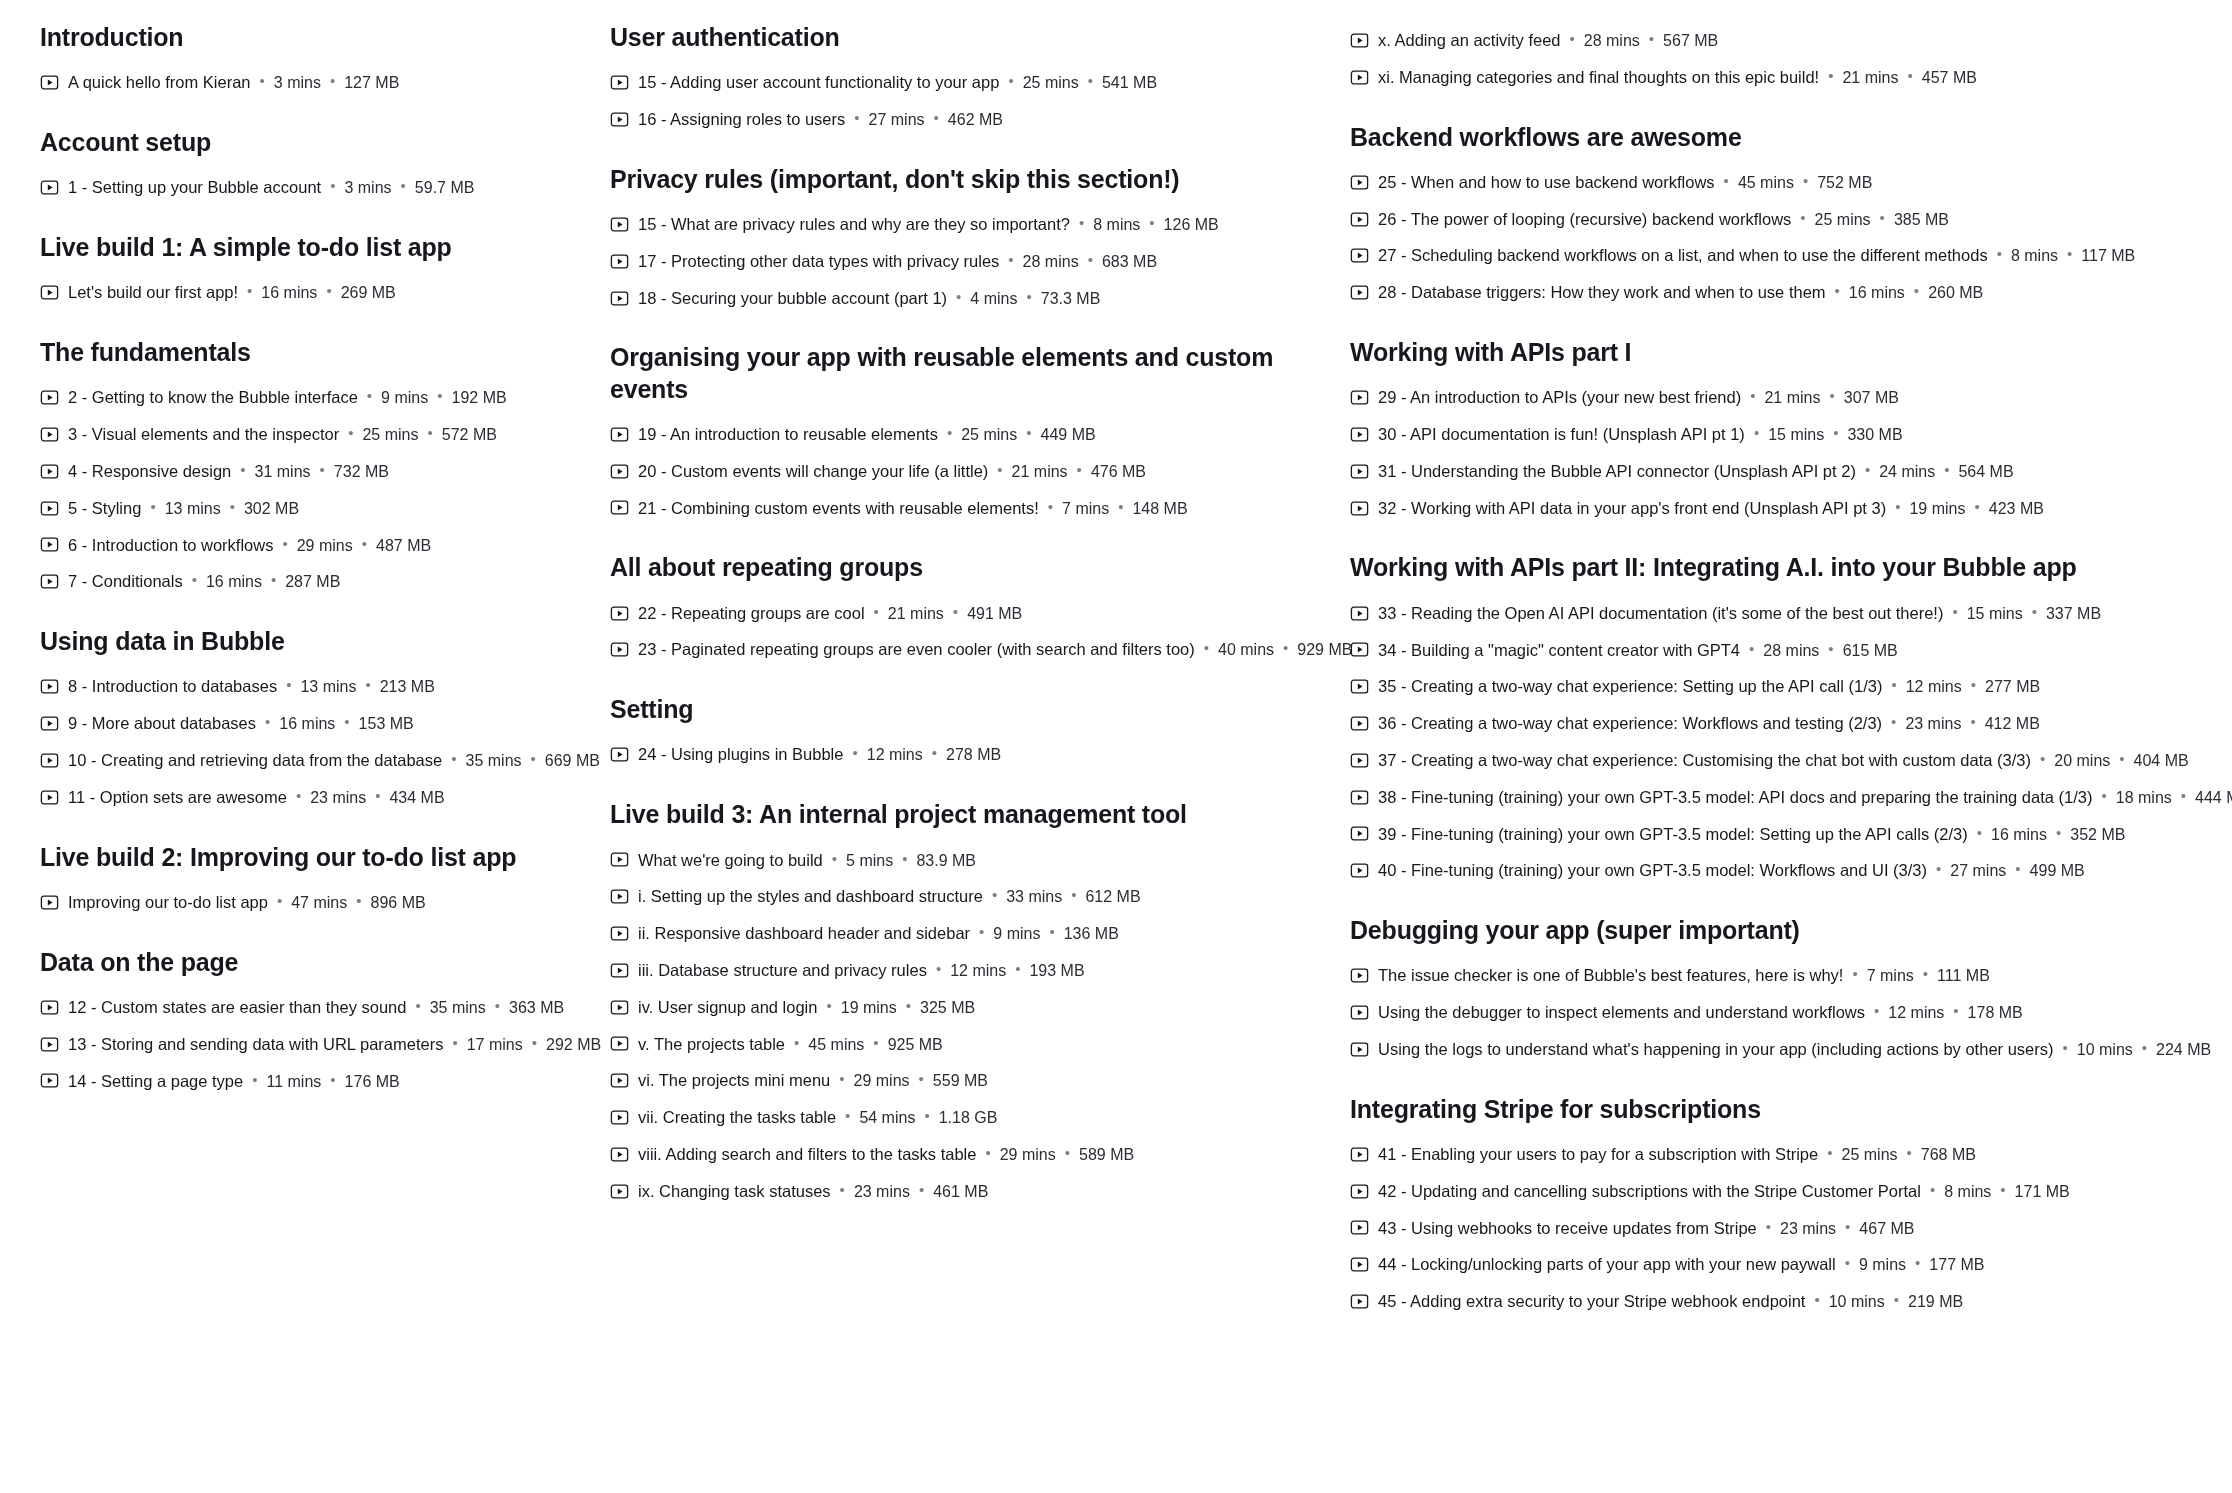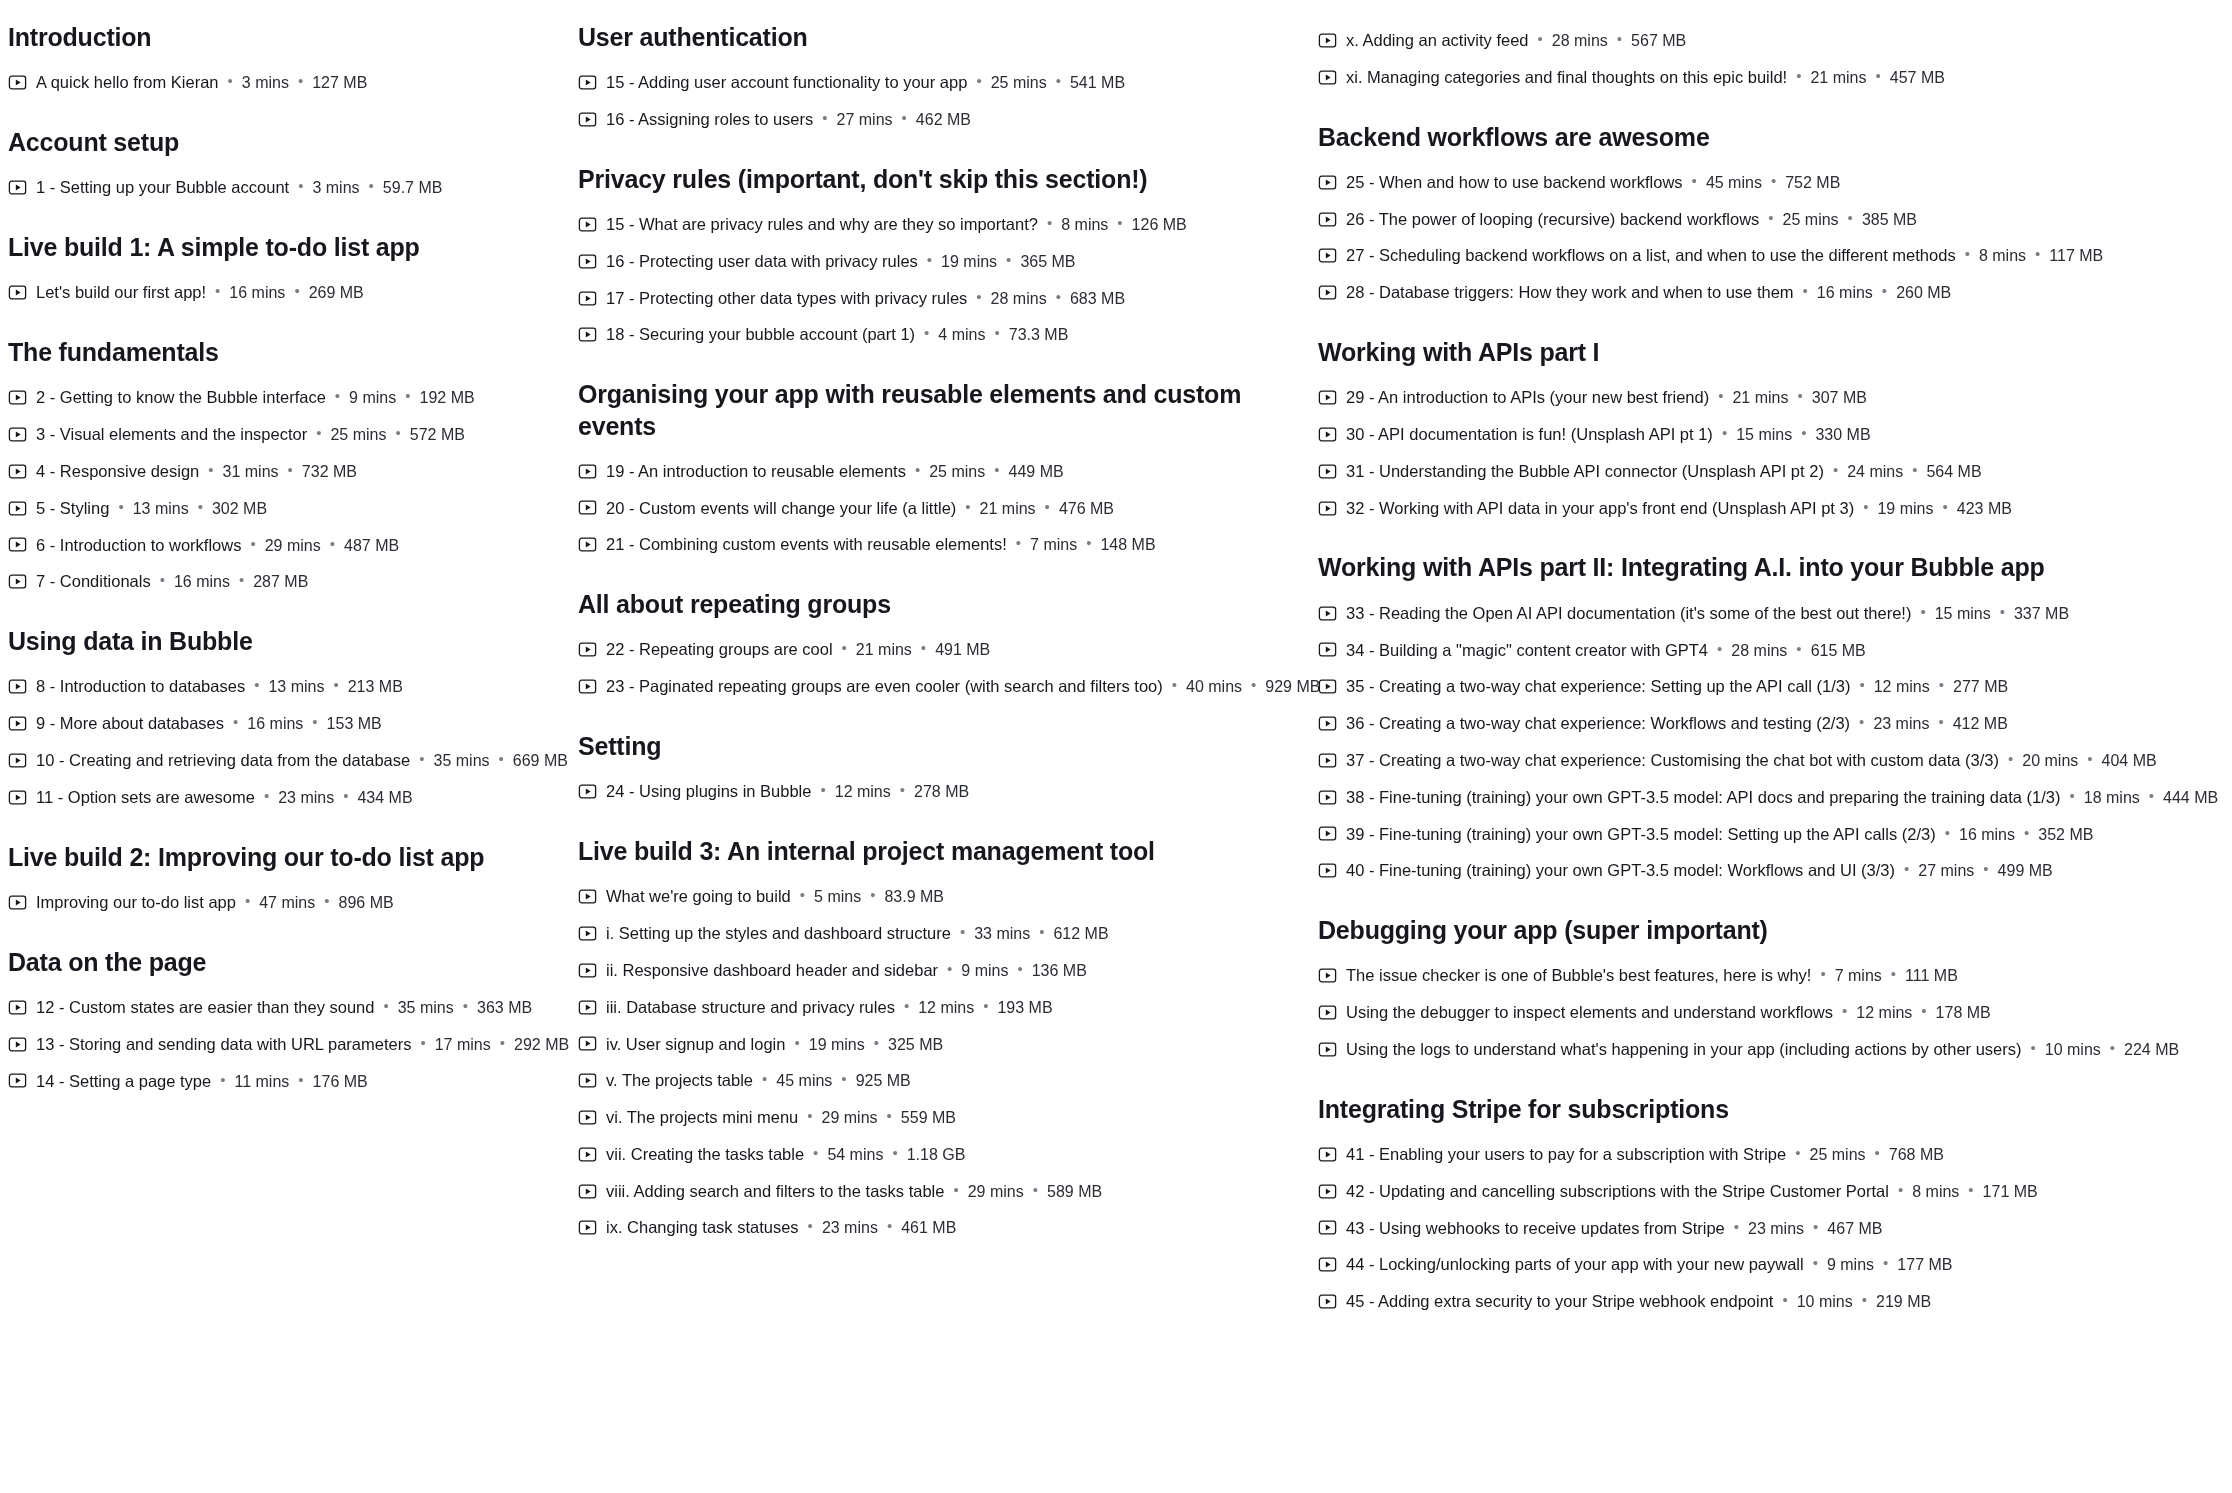--- a/index.html
+++ b/index.html
@@ -6,21 +6,21 @@
   html, body {
     margin: 0;
     padding: 0;
     background: #ffffff;
     font-family: "Liberation Sans", sans-serif;
     color: #16181d;
   }
   .page {
     width: 2232px;
     min-height: 1493px;
-    padding: 22px 26px 30px 8px;
+    padding: 22px 26px 30px 40px;
     display: flex;
     gap: 0px;
     align-items: flex-start;
   }
   .column {
     flex: 0 0 auto;
   }
   .col-1 { width: 570px; padding-right: 20px; }
   .col-2 { width: 740px; padding-right: 20px; }
   .col-3 { width: 856px; }
@@ -281,29 +281,20 @@
           </span>
           <span class="lesson-text"><span>15 - What are privacy rules and why are they so important?</span><span class="meta-sep">•</span><span class="meta">8 mins</span><span class="meta-sep">•</span><span class="meta">126 MB</span></span>
         </div>
         <div class="lesson">
           <span class="lesson-icon">
             <svg width="19" height="19" viewBox="0 0 19 19">
               <rect x="1.4" y="3.2" width="16.2" height="12.6" rx="2.2" fill="none" stroke="#16181d" stroke-width="1.3"></rect>
               <path d="M7.8 6.6 L12.6 9.5 L7.8 12.4 Z" fill="#16181d"></path>
             </svg>
           </span>
-          <span class="lesson-text"><span>16 - Protecting user data with privacy rules</span><span class="meta-sep">•</span><span class="meta">19 mins</span><span class="meta-sep">•</span><span class="meta">365 MB</span></span>
-        </div>
-        <div class="lesson">
-          <span class="lesson-icon">
-            <svg width="19" height="19" viewBox="0 0 19 19">
-              <rect x="1.4" y="3.2" width="16.2" height="12.6" rx="2.2" fill="none" stroke="#16181d" stroke-width="1.3"></rect>
-              <path d="M7.8 6.6 L12.6 9.5 L7.8 12.4 Z" fill="#16181d"></path>
-            </svg>
-          </span>
           <span class="lesson-text"><span>17 - Protecting other data types with privacy rules</span><span class="meta-sep">•</span><span class="meta">28 mins</span><span class="meta-sep">•</span><span class="meta">683 MB</span></span>
         </div>
         <div class="lesson">
           <span class="lesson-icon">
             <svg width="19" height="19" viewBox="0 0 19 19">
               <rect x="1.4" y="3.2" width="16.2" height="12.6" rx="2.2" fill="none" stroke="#16181d" stroke-width="1.3"></rect>
               <path d="M7.8 6.6 L12.6 9.5 L7.8 12.4 Z" fill="#16181d"></path>
             </svg>
           </span>
           <span class="lesson-text"><span>18 - Securing your bubble account (part 1)</span><span class="meta-sep">•</span><span class="meta">4 mins</span><span class="meta-sep">•</span><span class="meta">73.3 MB</span></span>

